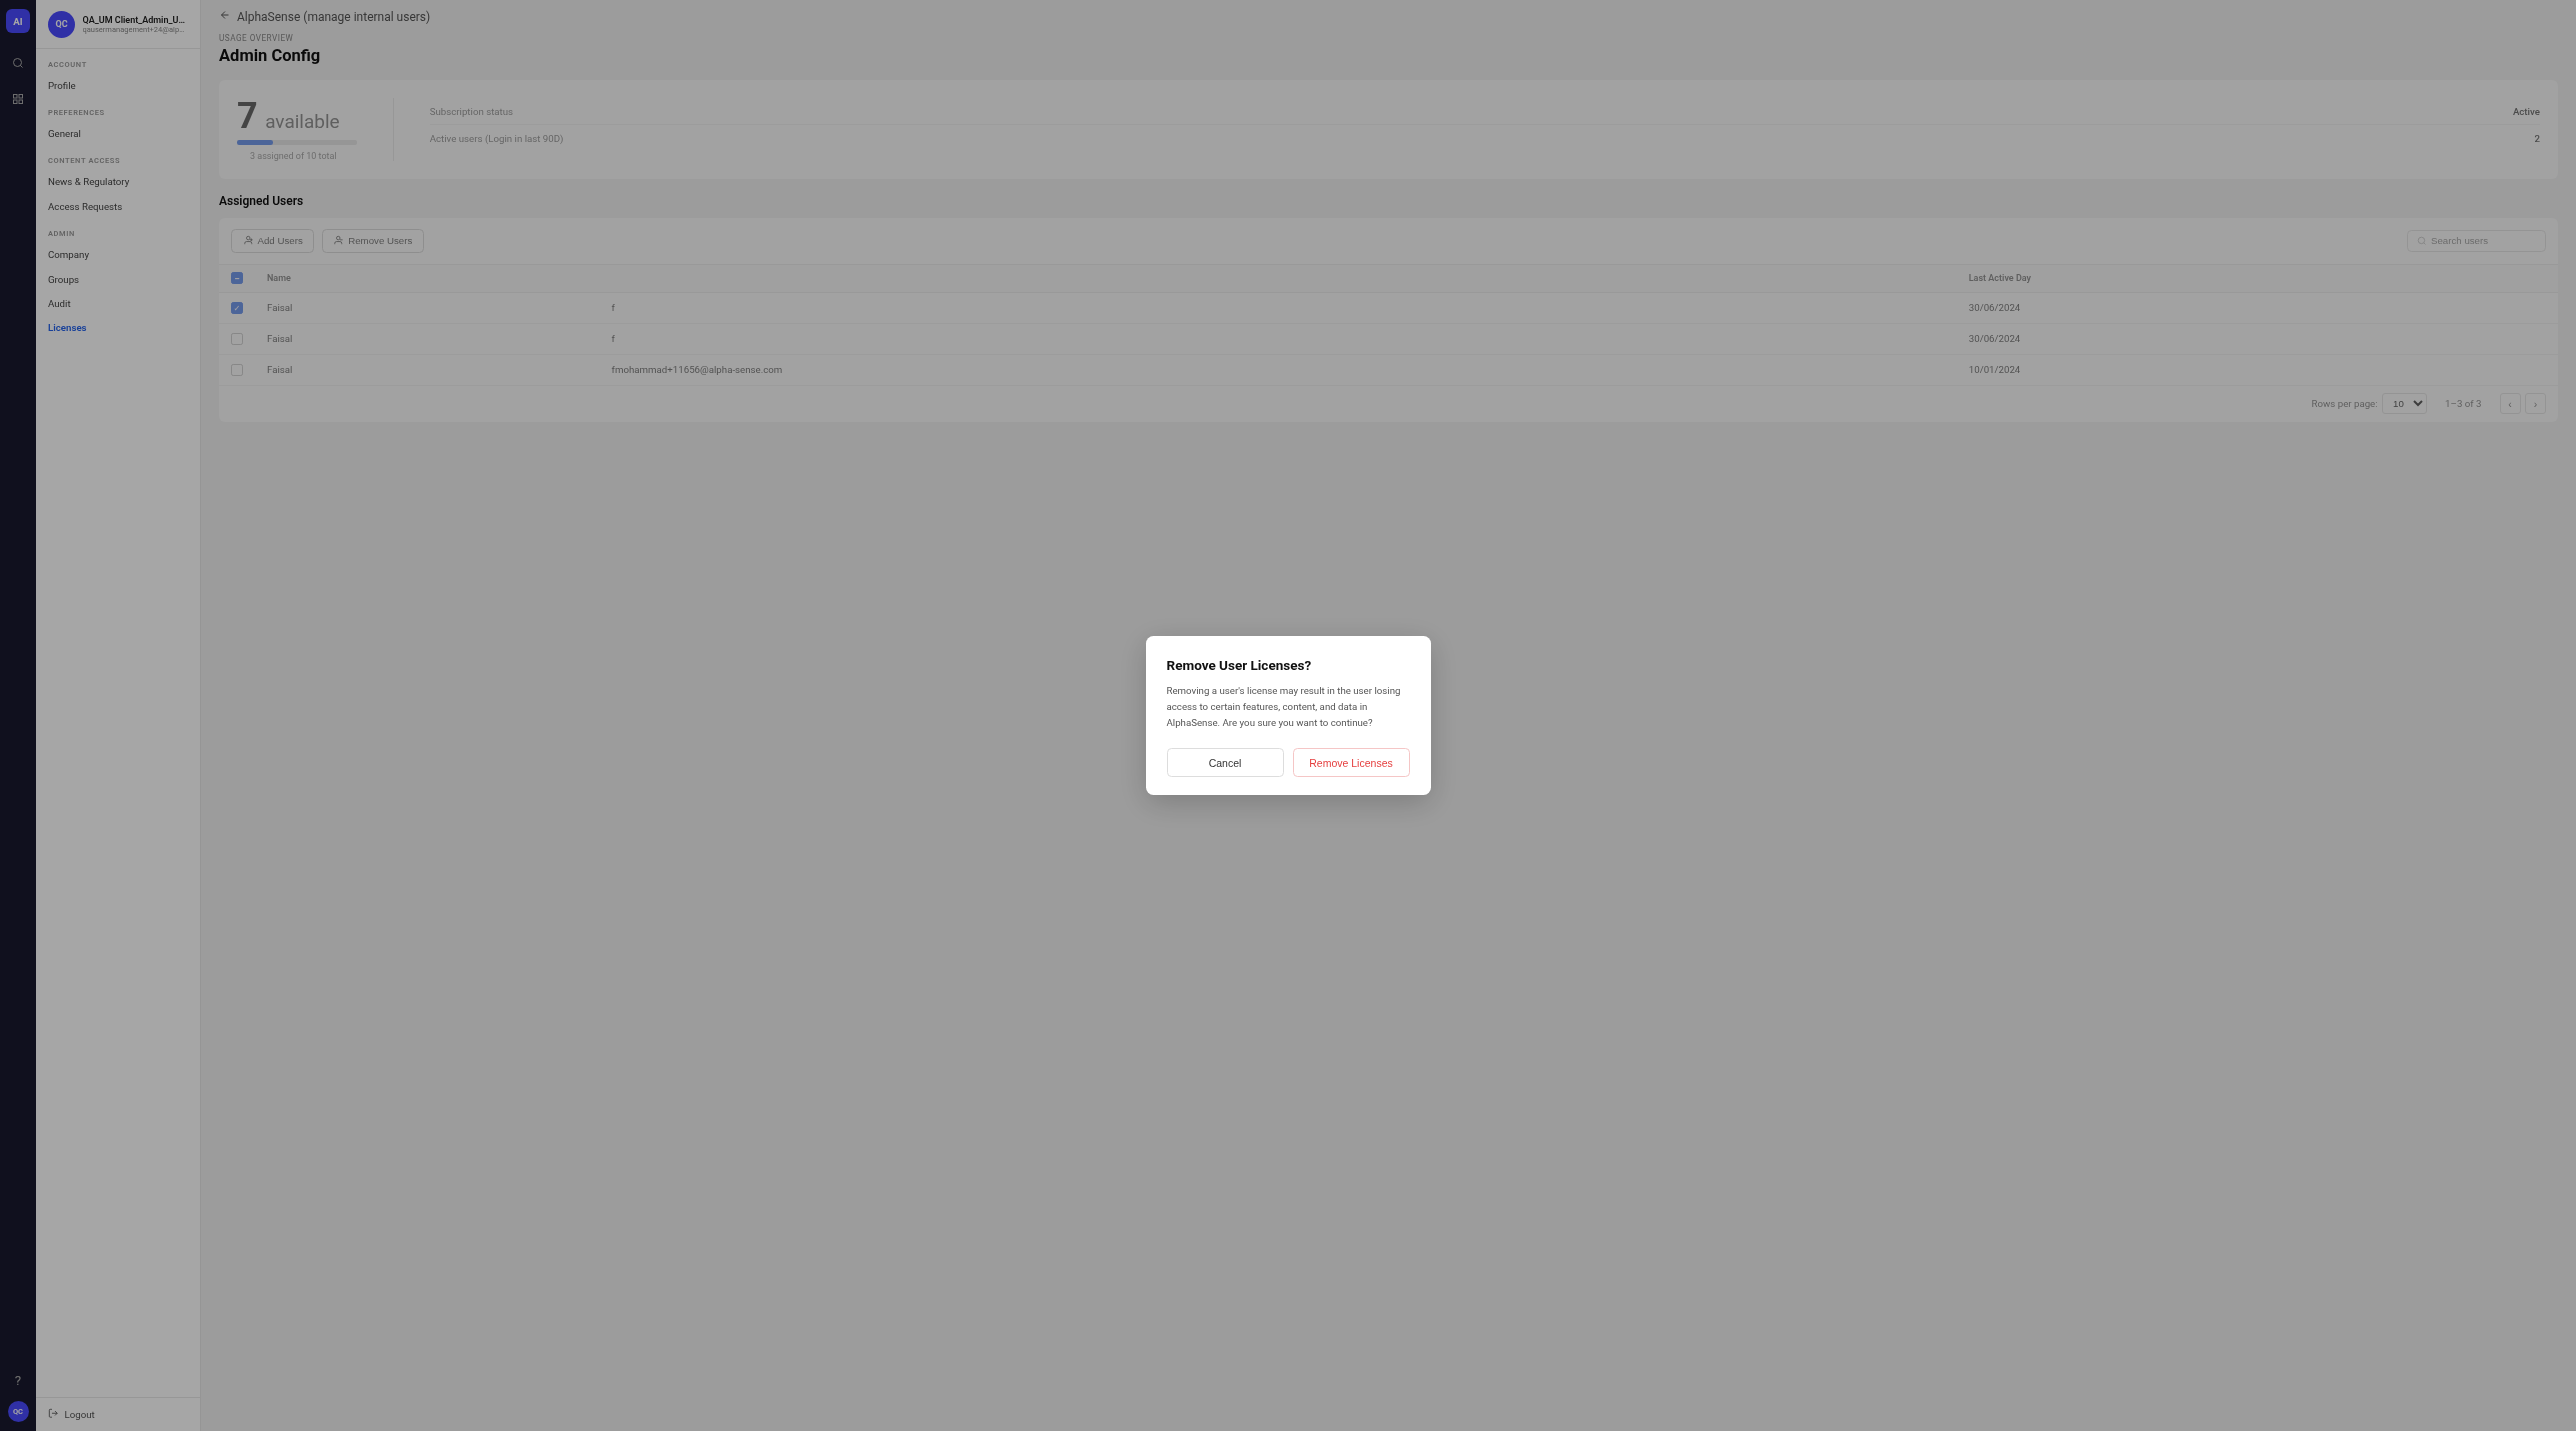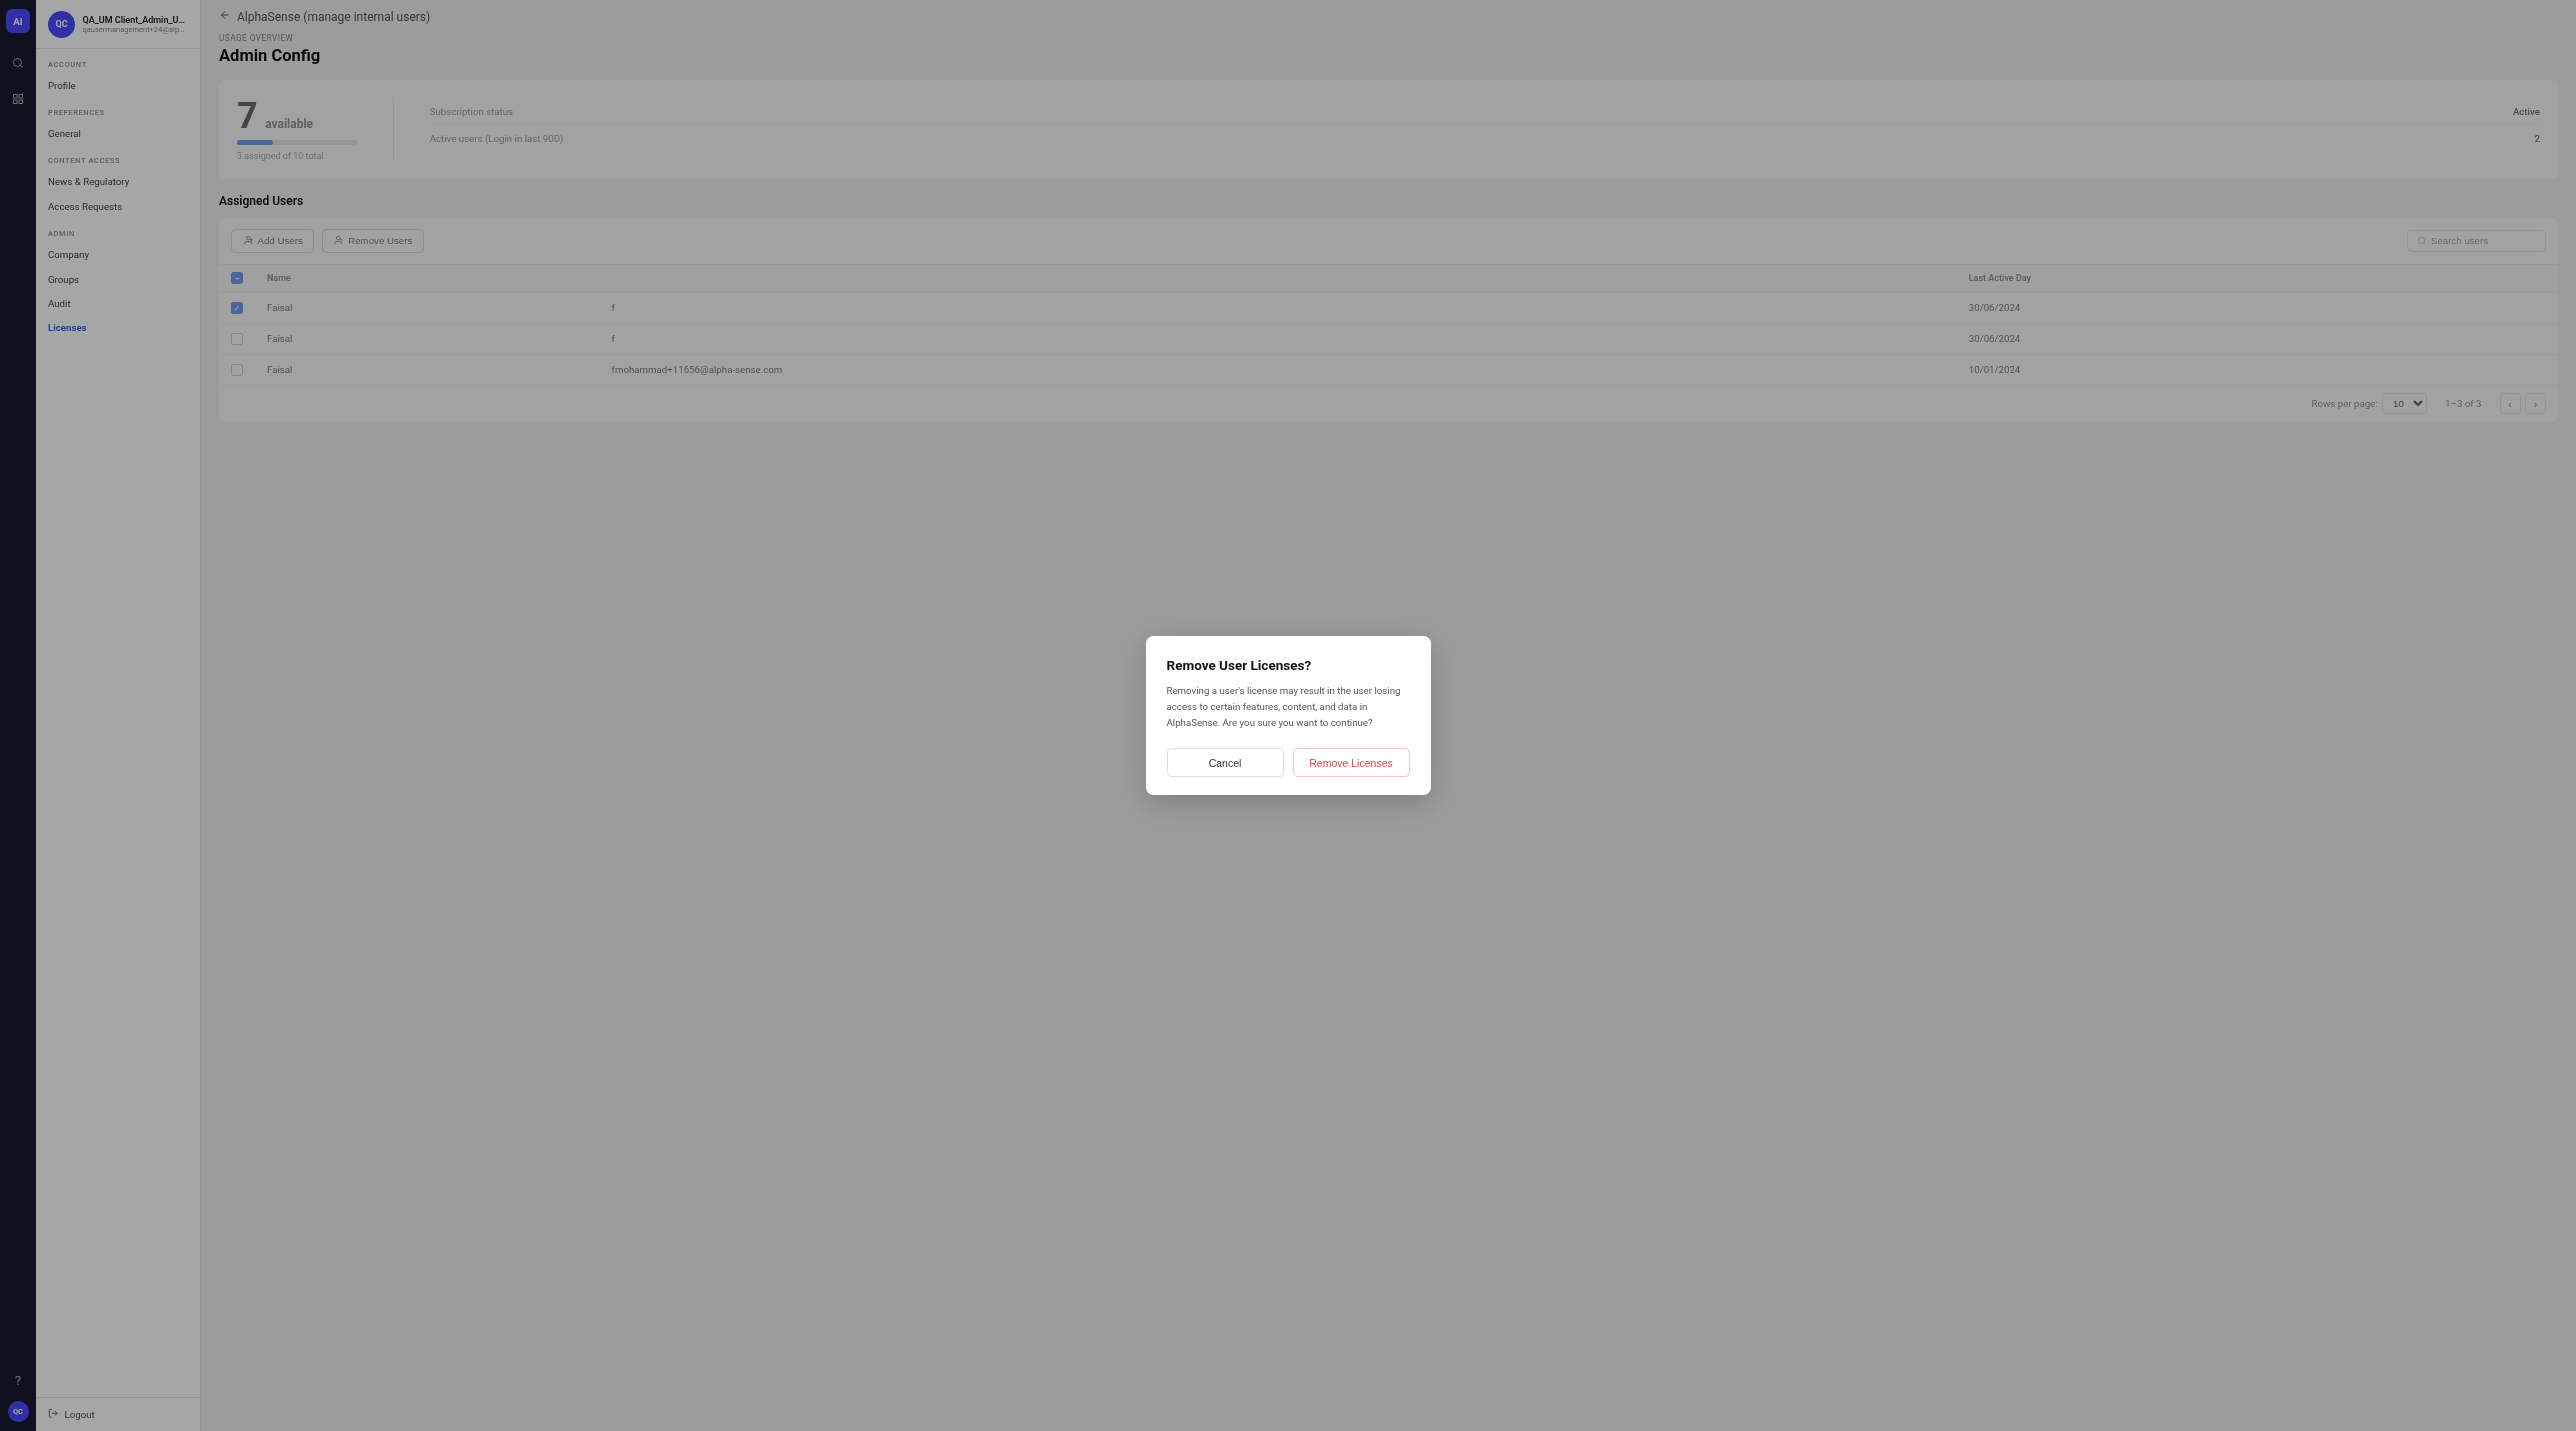--- a/index.html
+++ b/index.html
@@ -128,25 +128,25 @@
     .overview-card {
       background: #fff;
       border-radius: 6px;
       padding: 18px;
       margin-bottom: 15px;
       display: flex; gap: 30px;
       opacity: 0.6;
     }
     .available-section { display: flex; flex-direction: column; align-items: flex-start; }
     .available-number { font-size: 36px; font-weight: 700; color: #111; line-height: 1; }
-    .available-label { font-size: 12px; color: #555; margin-left: 3px; display: inline; font-weight: bold; }
+    .available-label { font-size: 19px; color: #555; margin-left: 3px; display: inline; }
     .available-row { display: flex; align-items: baseline; gap: 4.5px; margin-bottom: 6px; }
     .progress-bar-bg { width: 120px; height: 4.5px; background: #e0e0e0; border-radius: 2.2px; margin-bottom: 6px; }
     .progress-bar-fill { height: 4.5px; background: #2563eb; border-radius: 2.2px; }
-    .assigned-label { font-size: 9px; color: #777; }
+    .assigned-label { font-size: 9px; color: #777; margin-left: 13px; }
 
     .divider-v { width: 0.7px; background: #e5e5e5; margin: 0 6px; }
 
     .subscription-table { flex: 1; }
     .sub-row { display: flex; justify-content: space-between; padding: 7.5px 0; border-bottom: 0.7px solid #f0f0f0; font-size: 9.7px; }
     .sub-row:last-child { border-bottom: none; }
     .sub-key { color: #666; }
     .sub-val { color: #222; font-weight: 500; }
     .sub-val.active { color: #222; margin-left: 31px; }
 

